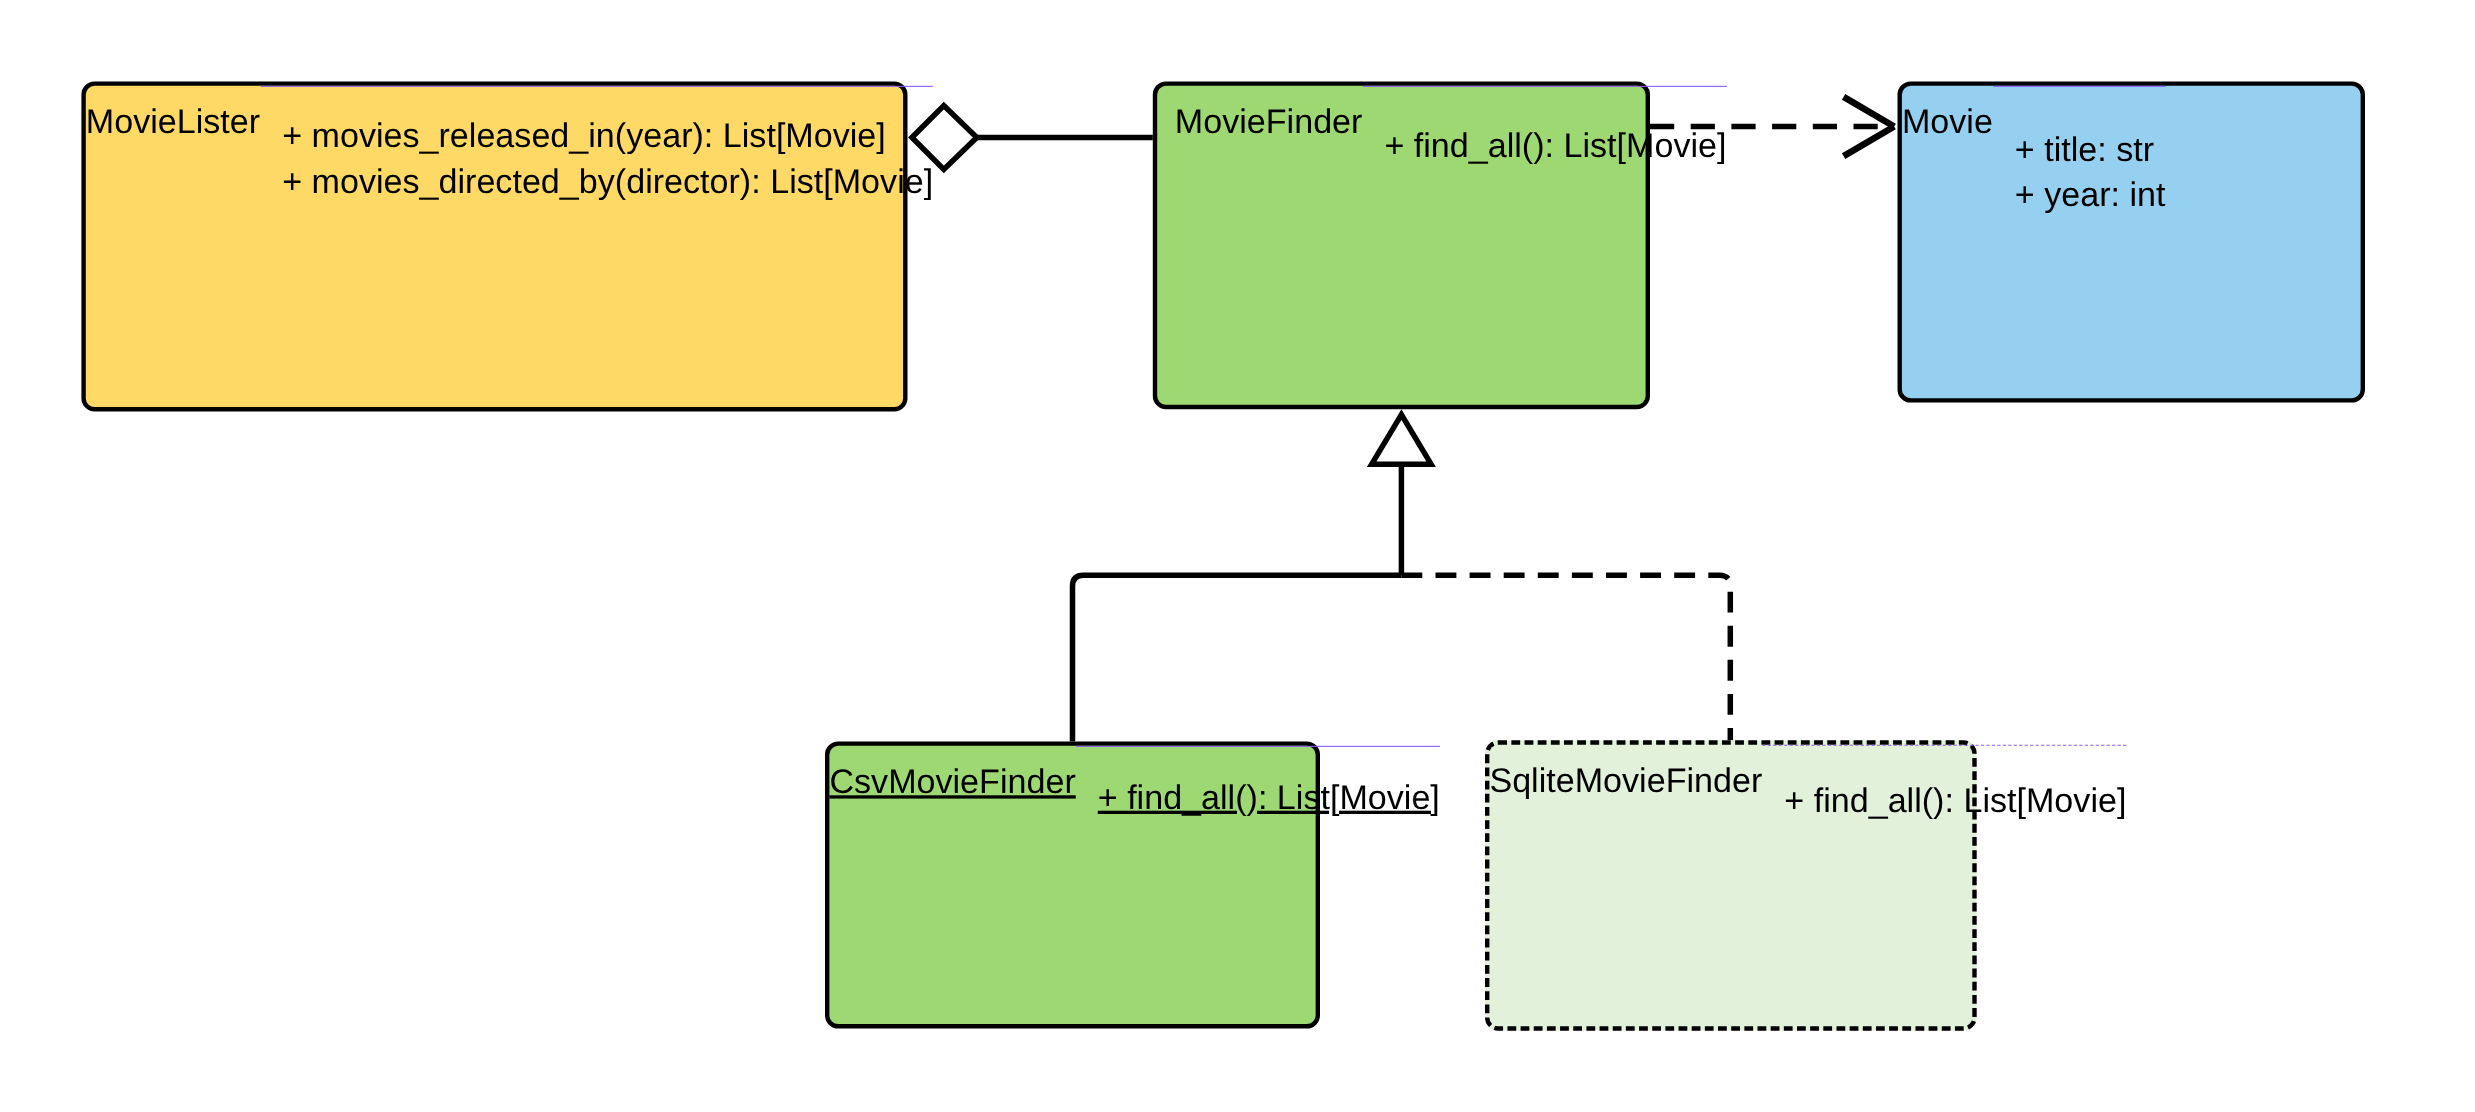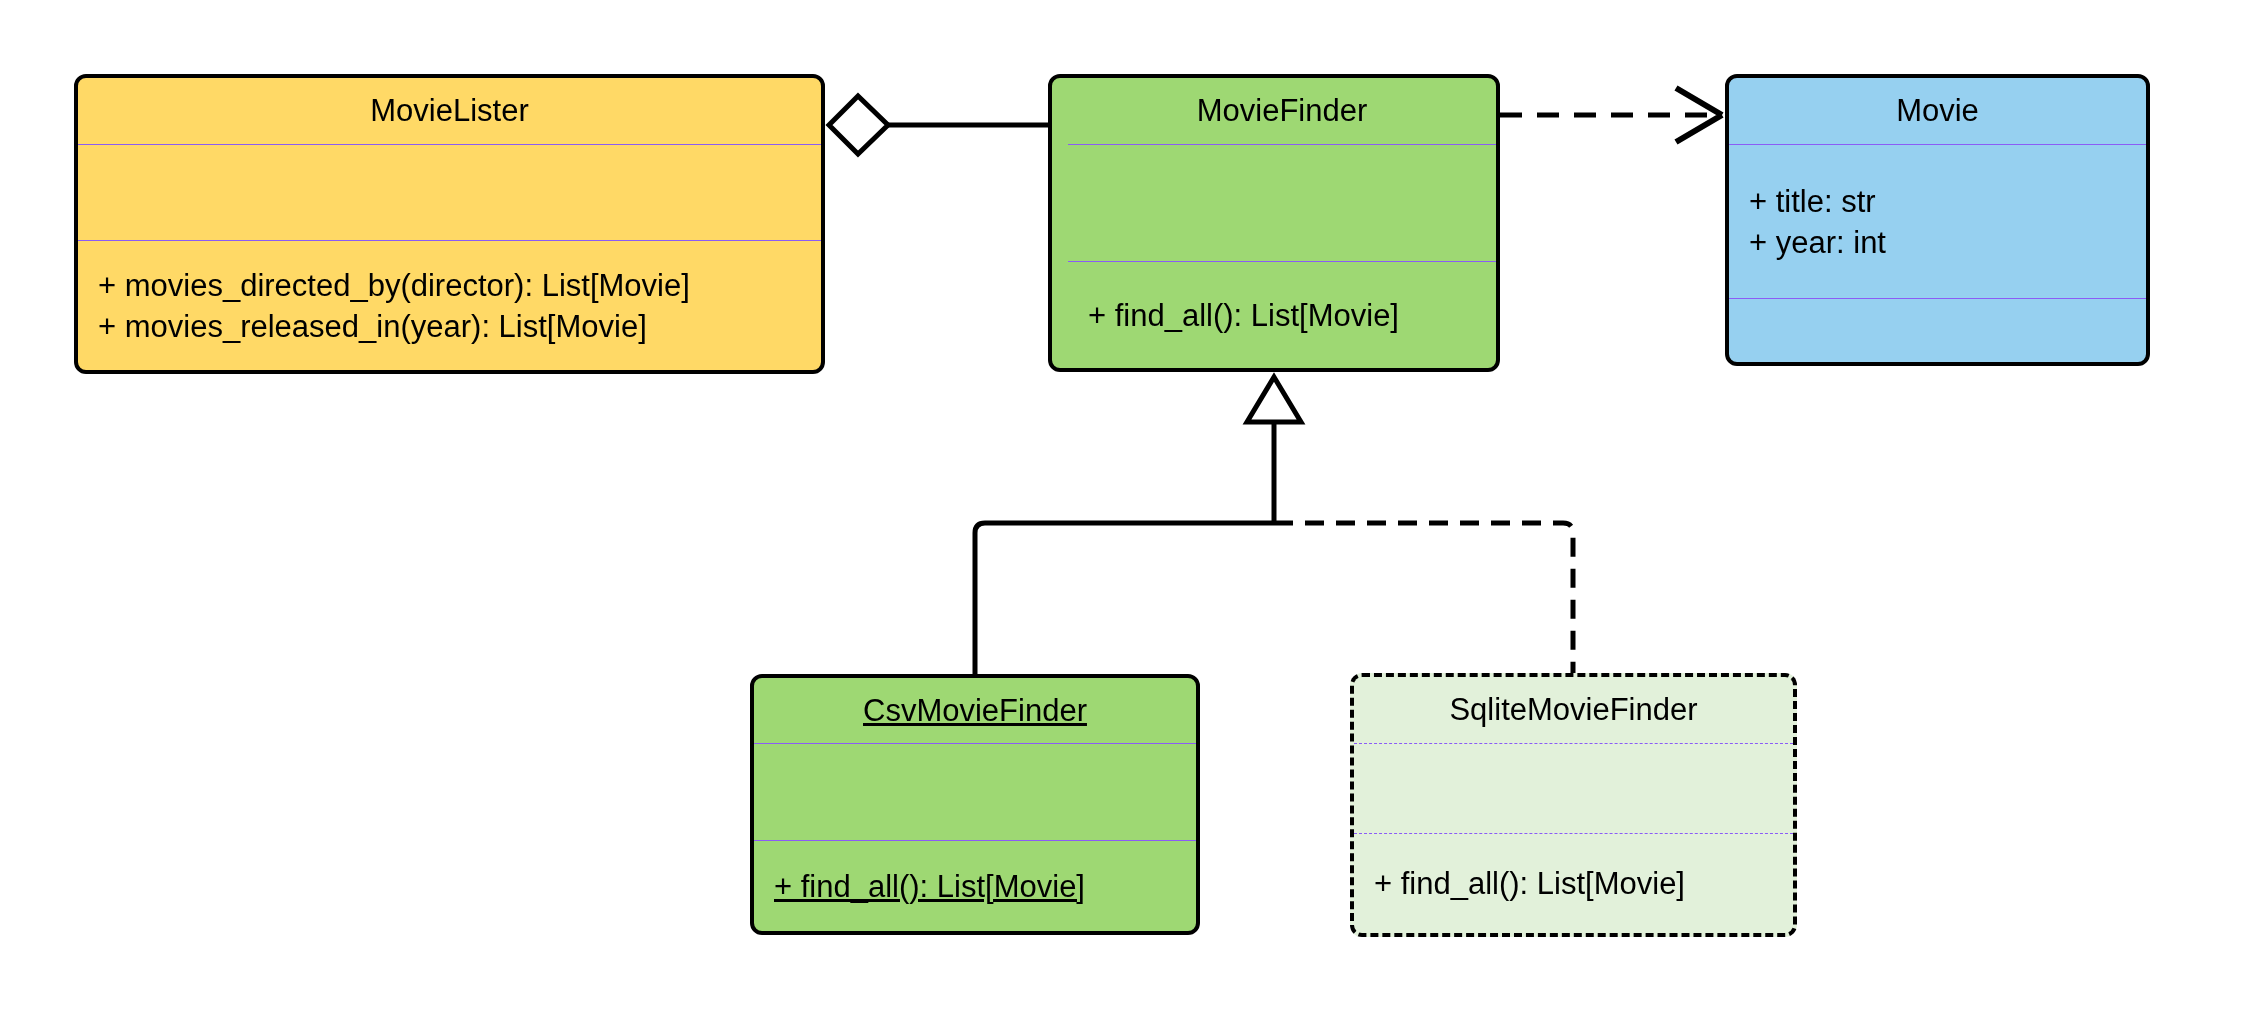--- a/index.html
+++ b/index.html
@@ -22,21 +22,21 @@
     width: 2250px;
     height: 1011px;
   }
   .uml-class {
     position: absolute;
     box-sizing: border-box;
     border: 4px solid #000000;
     border-radius: 12px;
     color: #000000;
     display: flex;
-    flex-direction: column;
+    flex-direction: row;
   }
   .uml-class.dashed { border-style: dashed; }
   .sec {
     box-sizing: border-box;
     display: flex;
     flex-direction: column;
     justify-content: center;
   }
   .sec.title {
     align-items: center;
@@ -93,22 +93,22 @@
     <path d="M 1274 422 V 523"></path>
     <path d="M 1274 523 L 985 523 Q 975 523 975 533 L 975 674"></path>
     <path d="M 1274 523 L 1563 523 Q 1573 523 1573 533 L 1573 673" stroke-dasharray="19 12"></path>
     <polygon points="1274,377 1247,422 1301,422" fill="#FFFFFF"></polygon>
   </svg>
 
   <div class="uml-class c0" style="background-color: rgb(255, 217, 102);">
     <div class="sec title">MovieLister</div>
     <div class="sec attrs"></div>
     <div class="sec methods">
+      <div class="member">+ movies_released_in(year): List[Movie]</div>
       <div class="member">+ movies_directed_by(director): List[Movie]</div>
-      <div class="member">+ movies_released_in(year): List[Movie]</div>
     </div>
   </div>
 
   <div class="uml-class c1" style="background-color: rgb(158, 216, 115); padding-left: 16px;">
     <div class="sec title">MovieFinder</div>
     <div class="sec attrs"></div>
     <div class="sec methods">
       <div class="member">+ find_all(): List[Movie]</div>
     </div>
   </div>

